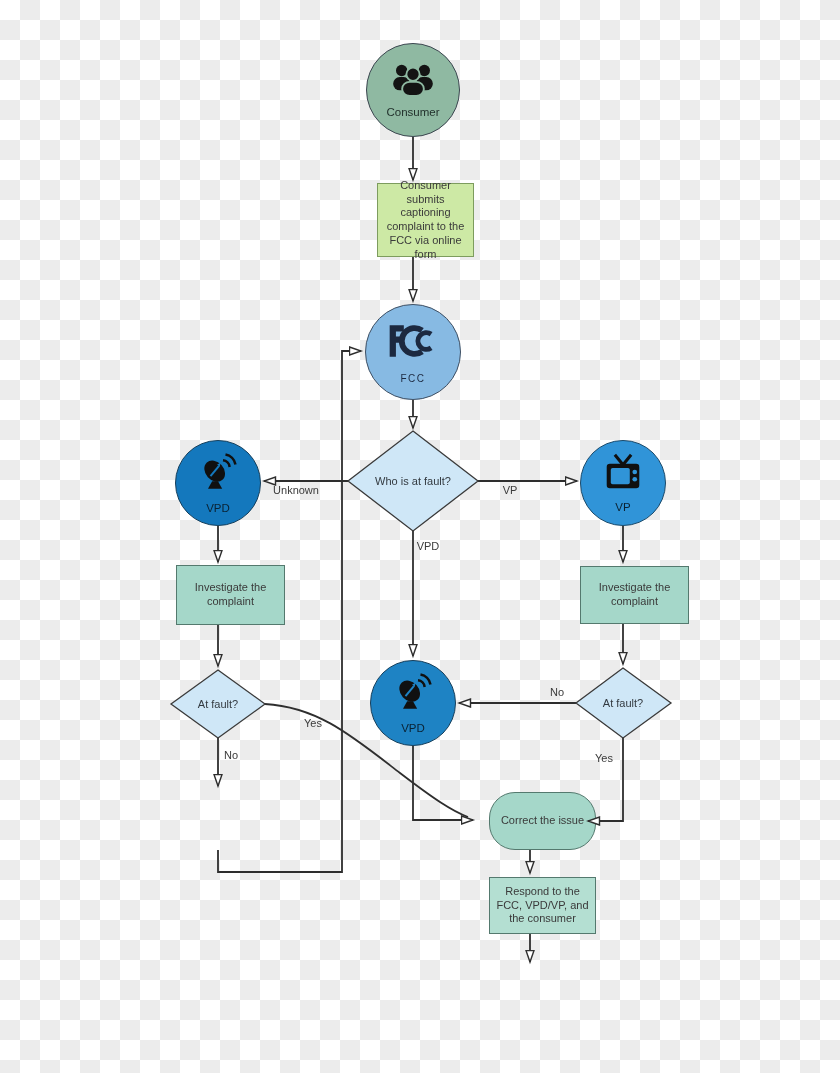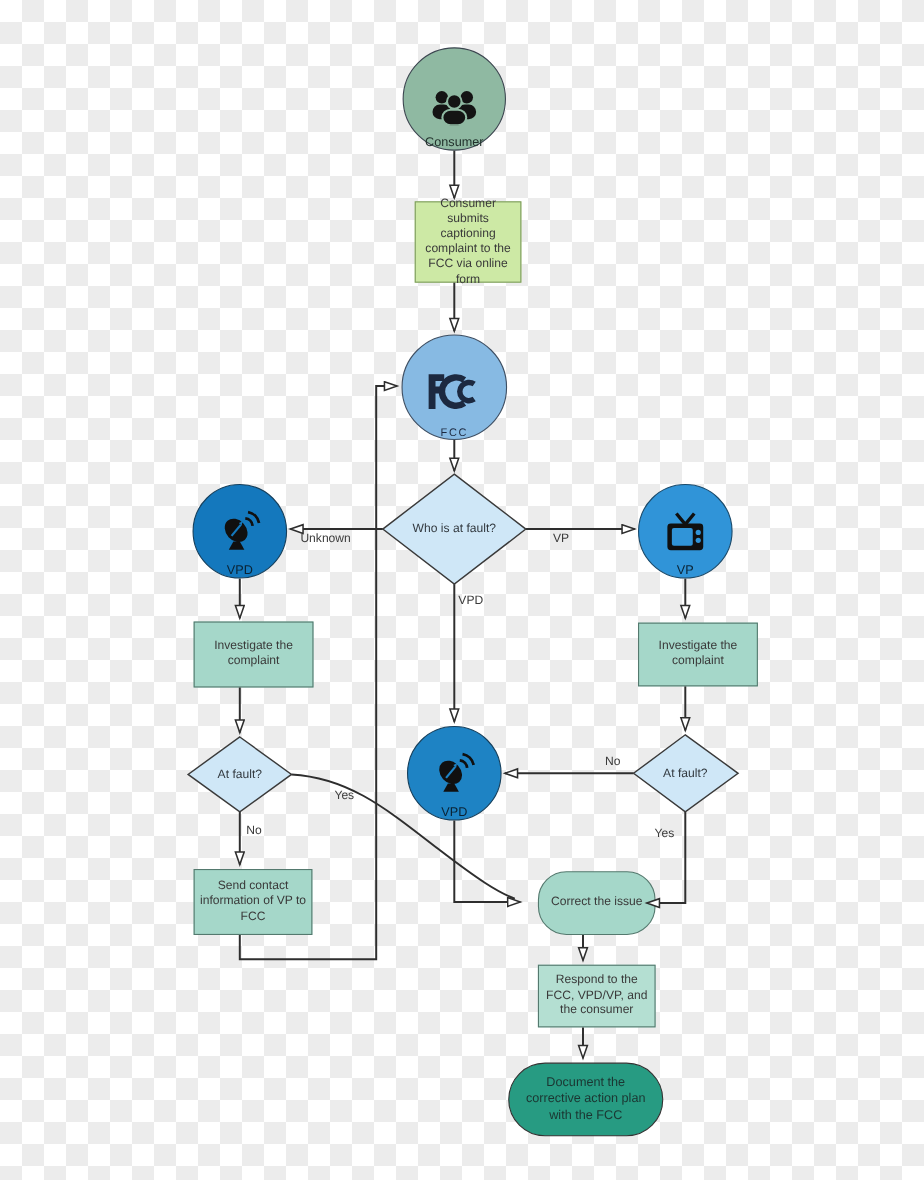--- a/index.html
+++ b/index.html
@@ -6,21 +6,21 @@
   body{font-family:"Liberation Sans",sans-serif;}
   .stage{
     position:relative;width:840px;height:1073px;overflow:hidden;
     background-color:#ffffff;
     background-image:repeating-conic-gradient(#ffffff 0% 25%, #ececec 0% 50%);
     background-position:20px 0;
     background-size:40px 40px;
   }
   .node{position:absolute;box-sizing:border-box;display:flex;flex-direction:column;
         align-items:center;justify-content:center;text-align:center;}
-  .circle{border-radius:50%;border:1.6px solid #3c4650;gap:11px;justify-content:flex-end;}
+  .circle{border-radius:50%;border:1.6px solid #3c4650;gap:11px;}
   .clabel{font-size:11.5px;color:#22312c;line-height:1;}
   .blue-label{color:#0a2233;}
   .box{border:1.4px solid #54796e;background:#a5d7c9;color:#3a3a3a;
        font-size:11px;line-height:1.25;padding:3px 4px;margin-left:12px;}
   .green{background:#cde9a5;border-color:#7d9c5e;}
   .respond{background:#b4dfd2;}
   .stadium{background:#279b82;border:1.6px solid #333333;border-radius:34px;
            color:#1b3531;font-size:11.5px;line-height:1.3;padding:6px 10px;}
   .dlabel{position:absolute;transform:translate(-50%,-50%);font-size:11px;
           color:#333a40;white-space:nowrap;z-index:3;}
@@ -97,35 +97,29 @@
       <ellipse cx="20" cy="23" rx="11" ry="14" transform="rotate(-42 20 23)" fill="#101010"></ellipse>
       <path d="M15,29 L25,17" stroke="#1e83c4" stroke-width="2.4"></path>
       <path d="M27,13 l-4,2 3,3 z" fill="#1e83c4"></path>
       <path d="M30,10 a9,9 0 0 1 8,8" fill="none" stroke="#101010" stroke-width="3"></path>
       <path d="M33,3 a15,15 0 0 1 12,12" fill="none" stroke="#101010" stroke-width="3"></path>
       <path d="M12,44 h17 l-5-9 h-7 z" fill="#101010"></path>
     </svg>
     <div class="clabel blue-label">VPD</div>
   </div>
 
-  <div class="node box" style="left:164px;top:790px;width:108px;height:60px;">
-    <span>Send contact information of VP to FCC</span>
-  </div>
 
   <div class="node box" style="left:477px;top:792px;width:107px;height:58px;border-radius:26px;">
     <span>Correct the issue</span>
   </div>
 
   <div class="node box respond" style="left:477px;top:877px;width:107px;height:57px;">
     <span>Respond to the FCC, VPD/VP, and the consumer</span>
   </div>
 
-  <div class="node stadium" style="left:462px;top:966px;width:141px;height:67px;">
-    <span>Document the corrective action plan with the FCC</span>
-  </div>
 
   <svg class="wires" width="840" height="1073" viewBox="0 0 840 1073">
     <defs>
       <marker id="oarrow" markerUnits="userSpaceOnUse" markerWidth="15" markerHeight="11" refX="12.5" refY="5" orient="auto">
         <path d="M1,1 L12.5,5 L1,9 Z" fill="#ffffff" stroke="#2e2e2e" stroke-width="1.4"></path>
       </marker>
     </defs>
     <g fill="none" stroke="#2e2e2e" stroke-width="1.8">
       <path d="M413,137 L413,180" marker-end="url(#oarrow)"></path>
       <path d="M413,257 L413,301" marker-end="url(#oarrow)"></path>

